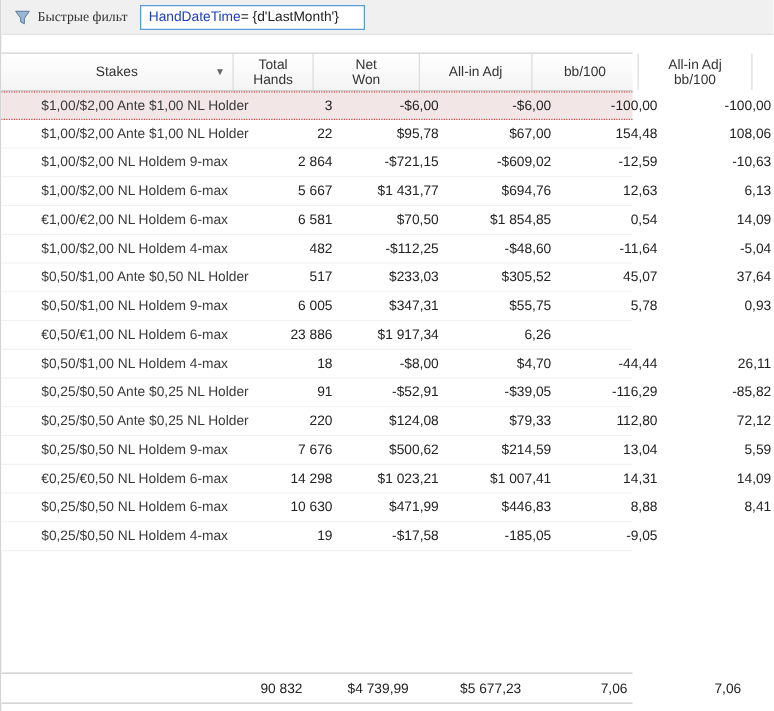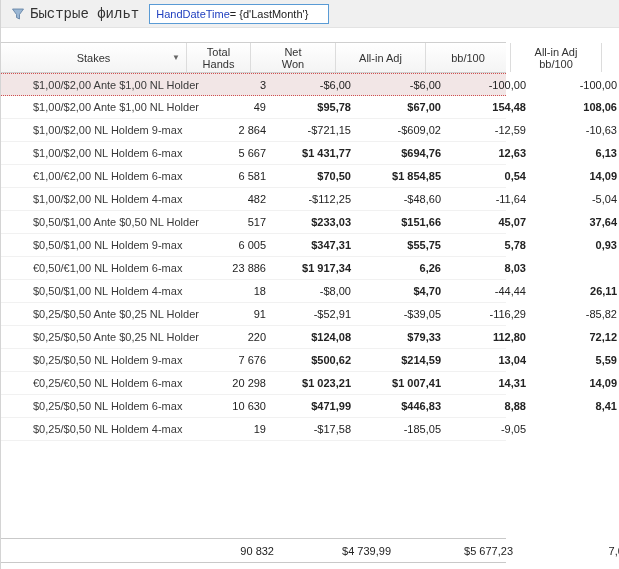--- a/index.html
+++ b/index.html
@@ -29,22 +29,22 @@
     gap: 6px;
   }
   .funnel-icon { width: 14px; height: 14px; display: inline-block; flex: 0 0 auto; }
   .quick-filters-btn {
     display: flex;
     align-items: center;
     gap: 5px;
     padding: 3px 4px;
     border: none;
     background: transparent;
-    font-family: Liberation Mono, monospace;
-    font-size: 14px;
+    font-family: Liberation Serif, serif;
+    font-size: 11px;
     color: #333;
     cursor: default;
     white-space: nowrap;
     text-align: right;
   }
   .filter-box {
     display: flex;
     align-items: center;
     height: 20px;
     background: #ffffff;
@@ -114,31 +114,30 @@
   .td {
     display: flex;
     align-items: center;
     overflow: hidden;
     white-space: nowrap;
     color: #3a3a3a;
   }
   .td.stakes { padding-left: 8px; }
   .td.num { justify-content: flex-end; padding-right: 9px; color: #222; }
   .td .neg, .neg { color: #d32a1e; }
-  .td .pos, .pos { color: #1e8a1e; font-weight: bold; }
+  .td .pos, .pos { color: #1e8a1e; }
 
   .spacer { flex: 1 1 auto; }
 
   .totals {
     height: 25px;
     border-top: 1px solid #c9c9c9;
     border-bottom: 1px solid #c9c9c9;
     background: #ffffff;
     margin-bottom: 6px;
-    gap: 32px;
   }
   .totals .td { color: #222; }
 </style>
 </head>
 <body>
 
 <div class="app">
 
   <div class="toolbar">
     <button class="quick-filters-btn">
@@ -176,21 +175,21 @@
         <div class="grid-row tr selected">
     <div class="td stakes">$1,00/$2,00 Ante $1,00 NL Holder</div>
     <div class="td num">3</div>
     <div class="td num neg">-$6,00</div>
     <div class="td num neg">-$6,00</div>
     <div class="td num neg">-100,00</div>
     <div class="td num neg">-100,00</div>
   </div>
         <div class="grid-row tr">
     <div class="td stakes">$1,00/$2,00 Ante $1,00 NL Holder</div>
-    <div class="td num">49</div>
+    <div class="td num">22</div>
     <div class="td num pos">$95,78</div>
     <div class="td num pos">$67,00</div>
     <div class="td num pos">154,48</div>
     <div class="td num pos">108,06</div>
   </div>
         <div class="grid-row tr">
     <div class="td stakes">$1,00/$2,00 NL Holdem 9-max</div>
     <div class="td num">2 864</div>
     <div class="td num neg">-$721,15</div>
     <div class="td num neg">-$609,02</div>
@@ -218,38 +217,37 @@
     <div class="td num">482</div>
     <div class="td num neg">-$112,25</div>
     <div class="td num neg">-$48,60</div>
     <div class="td num neg">-11,64</div>
     <div class="td num neg">-5,04</div>
   </div>
         <div class="grid-row tr">
     <div class="td stakes">$0,50/$1,00 Ante $0,50 NL Holder</div>
     <div class="td num">517</div>
     <div class="td num pos">$233,03</div>
-    <div class="td num pos">$151,66</div>
+    <div class="td num pos">$305,52</div>
     <div class="td num pos">45,07</div>
     <div class="td num pos">37,64</div>
   </div>
         <div class="grid-row tr">
     <div class="td stakes">$0,50/$1,00 NL Holdem 9-max</div>
     <div class="td num">6 005</div>
     <div class="td num pos">$347,31</div>
     <div class="td num pos">$55,75</div>
     <div class="td num pos">5,78</div>
     <div class="td num pos">0,93</div>
   </div>
         <div class="grid-row tr">
     <div class="td stakes">€0,50/€1,00 NL Holdem 6-max</div>
     <div class="td num">23 886</div>
     <div class="td num pos">$1 917,34</div>
     <div class="td num pos">6,26</div>
-    <div class="td num pos">8,03</div>
   </div>
         <div class="grid-row tr">
     <div class="td stakes">$0,50/$1,00 NL Holdem 4-max</div>
     <div class="td num">18</div>
     <div class="td num neg">-$8,00</div>
     <div class="td num pos">$4,70</div>
     <div class="td num neg">-44,44</div>
     <div class="td num pos">26,11</div>
   </div>
         <div class="grid-row tr">
@@ -271,21 +269,21 @@
         <div class="grid-row tr">
     <div class="td stakes">$0,25/$0,50 NL Holdem 9-max</div>
     <div class="td num">7 676</div>
     <div class="td num pos">$500,62</div>
     <div class="td num pos">$214,59</div>
     <div class="td num pos">13,04</div>
     <div class="td num pos">5,59</div>
   </div>
         <div class="grid-row tr">
     <div class="td stakes">€0,25/€0,50 NL Holdem 6-max</div>
-    <div class="td num">20 298</div>
+    <div class="td num">14 298</div>
     <div class="td num pos">$1 023,21</div>
     <div class="td num pos">$1 007,41</div>
     <div class="td num pos">14,31</div>
     <div class="td num pos">14,09</div>
   </div>
         <div class="grid-row tr">
     <div class="td stakes">$0,25/$0,50 NL Holdem 6-max</div>
     <div class="td num">10 630</div>
     <div class="td num pos">$471,99</div>
     <div class="td num pos">$446,83</div>

